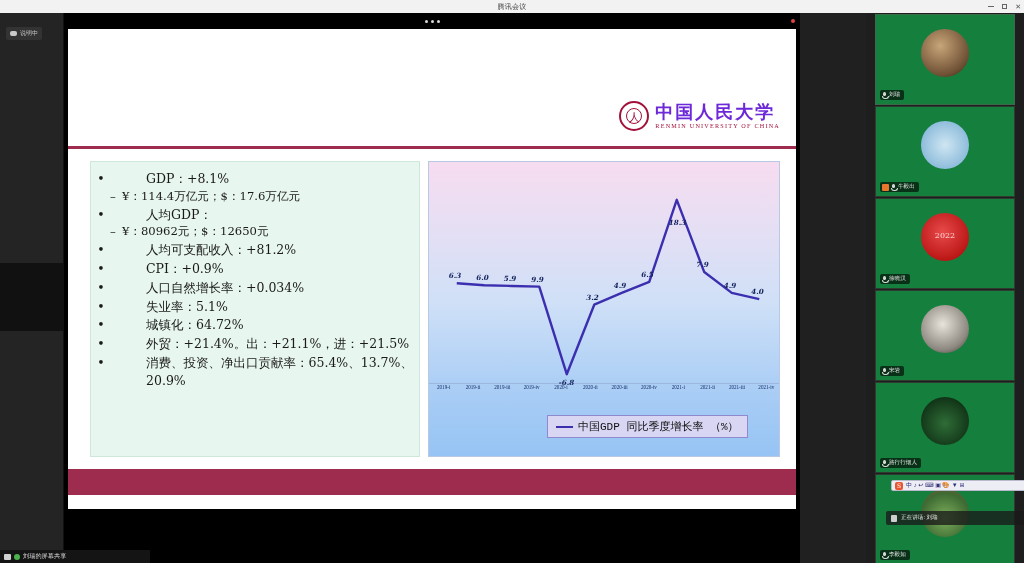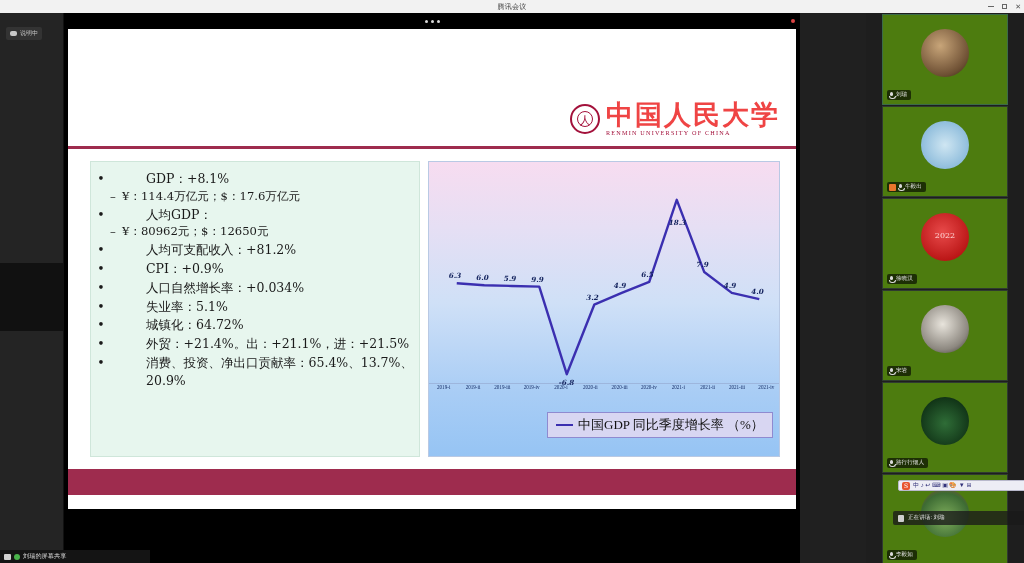--- a/index.html
+++ b/index.html
@@ -51,21 +51,21 @@
     font-family:"DejaVu Sans","Liberation Sans",sans-serif; }
 
   .logo { position:absolute; right:16px; top:72px; display:flex;
     align-items:center; gap:6px; }
   .logo-seal { width:30px; height:30px; border-radius:50%;
     border:2px solid #a3113b; position:relative; }
   .logo-seal::after { content:""; position:absolute; left:5px; top:5px;
     right:5px; bottom:5px; border:1px solid #a3113b; border-radius:50%; }
   .logo-seal .glyph { position:absolute; left:0; right:0; top:7px; text-align:center;
     font-size:11px; color:#a3113b; font-family:"DejaVu Serif",serif; }
-  .logo-txt .cn { font-size:27px; font-weight:bold; color:#ef4444;
+  .logo-txt .cn { font-size:18px; font-weight:bold; color:#6d28d9;
     letter-spacing:2px; font-family:"DejaVu Serif","Liberation Serif",serif;
     line-height:1.05; }
   .logo-txt .en { font-size:6.2px; color:#a3113b; letter-spacing:1.2px;
     font-family:"Liberation Serif",serif; }
 
   .rule { position:absolute; left:0; top:117px; width:728px; height:3px;
     background:#9e2c4e; }
   .band { position:absolute; left:0; top:440px; width:728px; height:26px;
     background:#9e2c4e; }
 
@@ -92,28 +92,28 @@
     font-family:"Liberation Serif",serif; }
   .axis-line { position:absolute; left:0; bottom:72px; width:352px; height:1px;
     background:#9db6dd; }
   .dlab { position:absolute; font-size:7.2px; font-style:italic; font-weight:bold;
     color:#14235e; font-family:"DejaVu Serif","Liberation Serif",serif;
     white-space:nowrap; }
   .legend { position:absolute; left:118px; bottom:18px; display:flex;
     align-items:center; gap:5px; background:#d8d6f2; border:1px solid #8f8ad0;
     padding:3px 8px; }
   .legend .ln { width:17px; height:2px; background:#3b2fb0; display:block; }
-  .legend .lt { font-size:13px; color:#101010;
-    font-family:Liberation Serif, serif; }
+  .legend .lt { font-size:11px; color:#101010;
+    font-family:Liberation Mono, monospace; }
 
   
   .panel { position:absolute; left:866px; top:13px; width:158px; height:550px;
     background:#1e1e1e; }
-  .tile { position:relative; width:126px; height:91px; margin:1px auto 1px auto;
-    background:#4d7c0f; border:1px solid #2f3a30; }
+  .tile { position:relative; width:140px; height:91px; margin:1px auto 1px auto;
+    background:#15803d; border:1px solid #2f3a30; }
   .tile.sel { border:1px solid #3b6b48; }
   .av { position:absolute; left:50%; top:14px; transform:translateX(-50%);
     width:48px; height:48px; border-radius:50%; overflow:hidden; }
   .nametag { position:absolute; left:4px; bottom:4px; display:flex;
     align-items:center; gap:2px; background:rgba(0,0,0,.62); border-radius:2px;
     padding:1px 4px 1px 2px; }
   .nametag .mic { width:5px; height:7px; position:relative; flex:0 0 5px; }
   .nametag .mic::before { content:""; position:absolute; left:1px; top:0;
     width:3px; height:4px; border-radius:2px; background:#d9d9d9; }
   .nametag .mic::after { content:""; position:absolute; left:0; top:4.5px;

